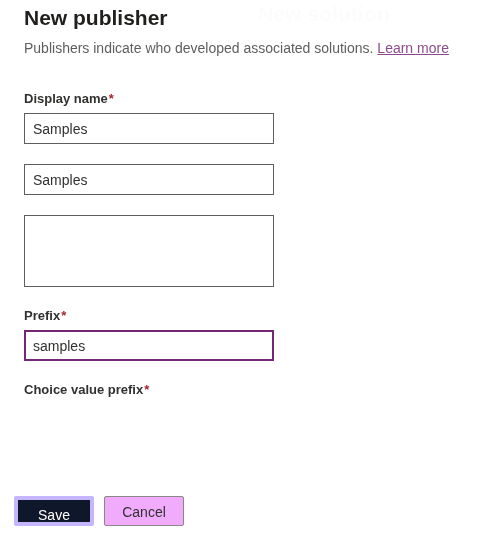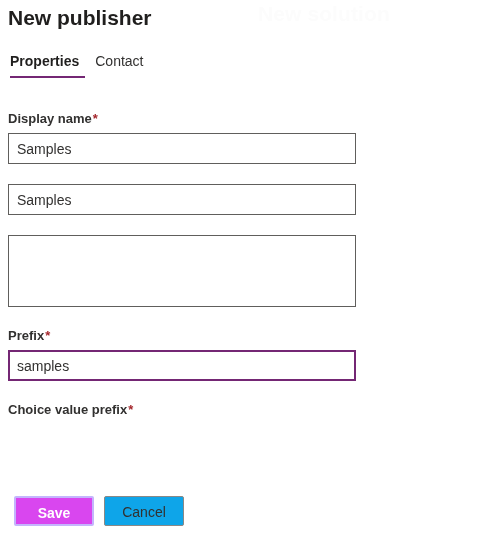--- a/index.html
+++ b/index.html
@@ -43,21 +43,21 @@
     left: 282px;
     top: 54px;
     font-size: 14px;
     color: #fdfdfd;
     white-space: nowrap;
   }
 
   .panel {
     position: relative;
     z-index: 1;
-    padding: 0 8px;
+    padding: 0 24px;
     box-sizing: border-box;
     width: 500px;
   }
 
   .page-title {
     font-size: 21px;
     font-weight: 600;
     color: #201f1e;
     margin: 4px 0 0 0;
     line-height: 28px;
@@ -123,21 +123,21 @@
     display: block;
   }
   .req {
     color: #a4262c;
     font-weight: 600;
     padding-left: 1px;
   }
 
   .text-input {
     box-sizing: border-box;
-    width: 348px;
+    width: 250px;
     height: 31px;
     border: 1px solid #605e5c;
     border-radius: 0;
     background: #ffffff;
     font-family: "Liberation Sans", sans-serif;
     font-size: 14px;
     color: #323130;
     padding: 0 8px;
     outline: none;
     display: block;
@@ -174,53 +174,49 @@
     height: 30px;
     min-width: 80px;
     padding: 0 14px;
     border-radius: 2px;
     cursor: pointer;
     line-height: 30px;
     text-align: center;
     box-sizing: border-box;
   }
   .btn-primary {
-    background: #d946ef;
-    border: 2px solid #c4b5fd;
+    background: #0f172a;
+    border: 4px solid #c4b5fd;
     color: #ffffff;
-    font-weight: 700;
+    font-weight: 400;
   }
   .btn-secondary {
-    background: #0ea5e9;
+    background: #f0abfc;
     border: 1px solid #8a8886;
     color: #323130;
     font-weight: 400;
   }
 </style>
 </head>
 <body>
 
 <div class="ghost-layer">
   <div class="ghost-title">New solution</div>
   <div class="ghost-sub"></div>
 </div>
 
 <div class="panel">
 
   <h1 class="page-title">New publisher</h1>
 
-
-  <div class="tabs">
-    <div class="tab active">
-      <span>Properties</span>
-    </div>
-    <div class="tab">
-      <span>Contact</span>
-    </div>
-  </div>
+  <p class="subtitle">
+    <span>Publishers indicate who developed associated solutions.</span>
+    <a href="#">Learn more</a>
+  </p>
+
 
   <div class="form">
 
     <div class="field">
       <label class="field-label">
         <span>Display name</span><span class="req">*</span>
       </label>
       <input class="text-input" type="text" value="Samples" style="">
     </div>
 

